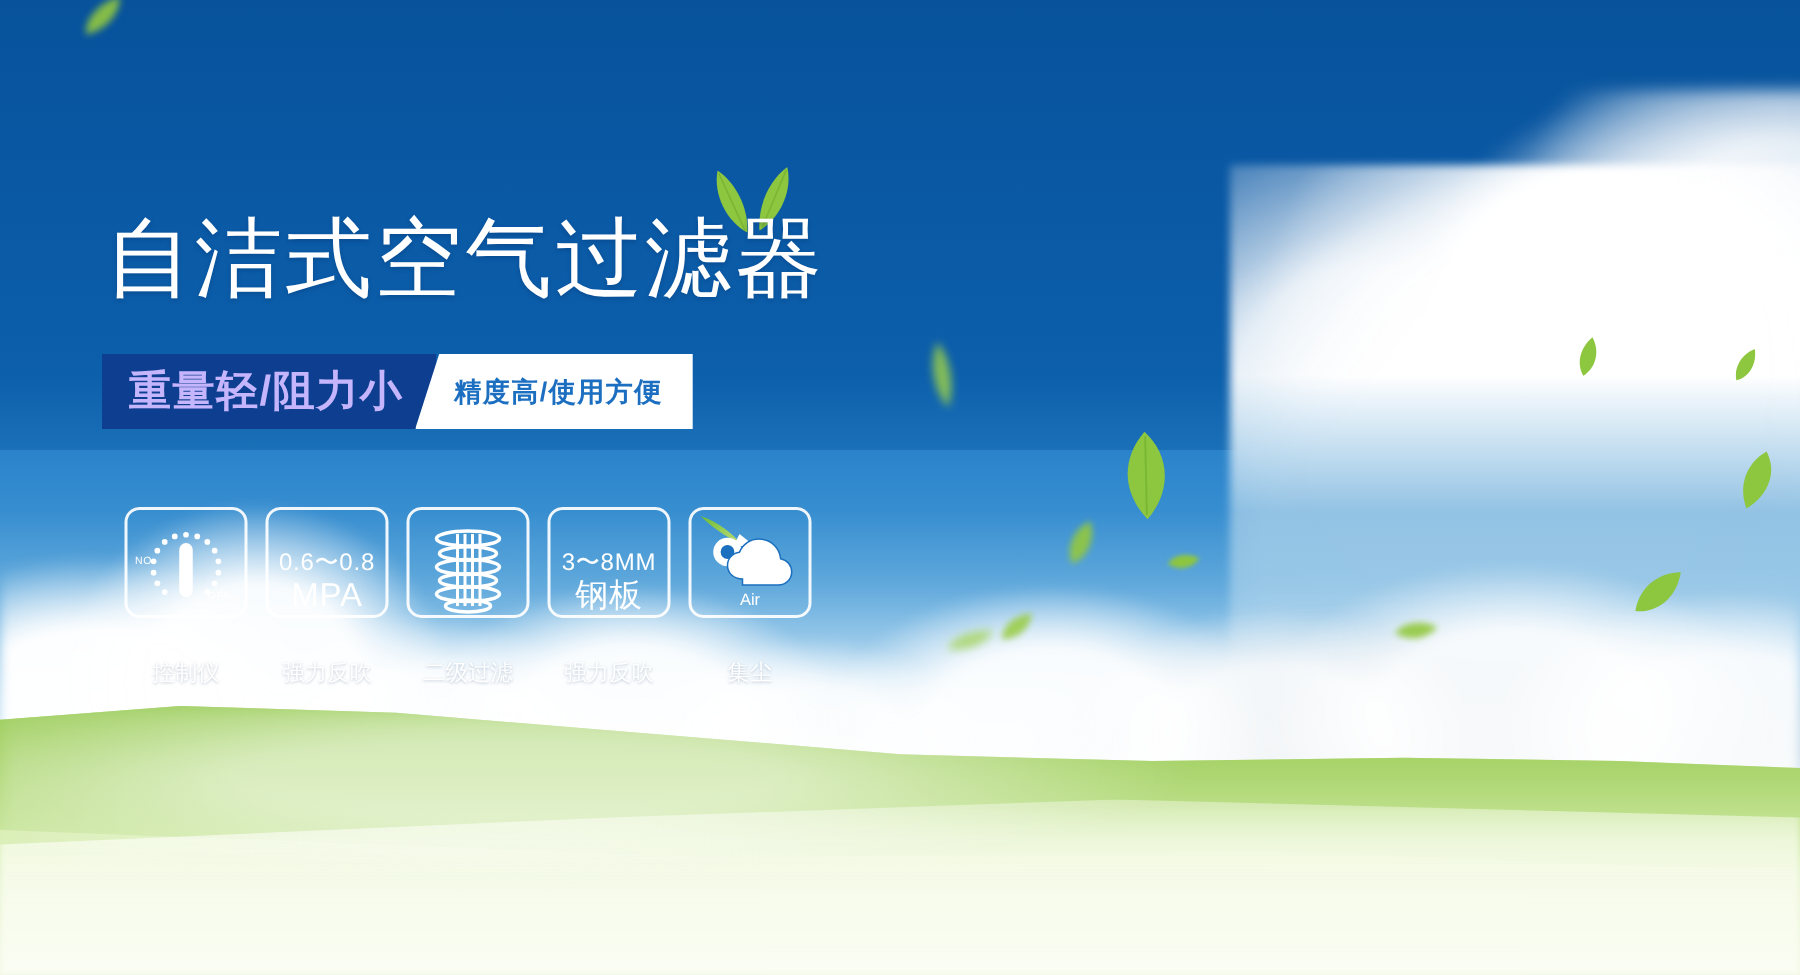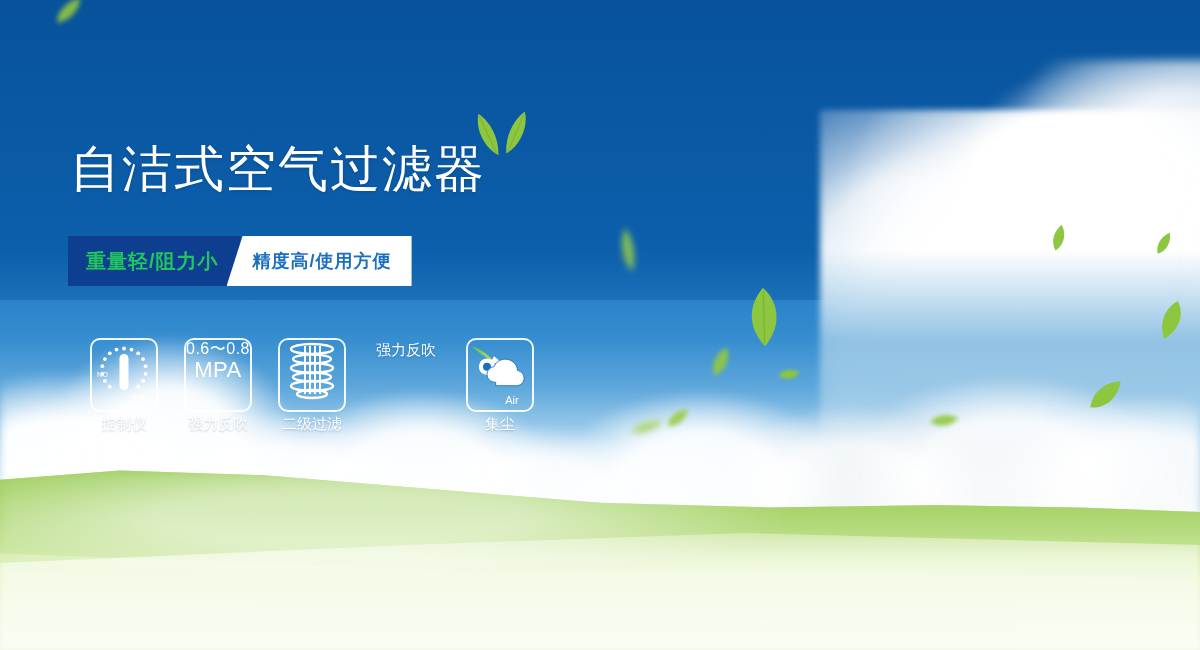--- a/index.html
+++ b/index.html
@@ -92,64 +92,64 @@
 
   
   .leaf{position:absolute;transform-origin:50% 50%;}
   .leaf .lf{display:block;}
 
   
   .content{position:absolute;left:0;top:0;width:100%;height:100%;}
 
   .title{
     position:absolute;left:70px;top:144px;
-    color:#ffffff;font-size:50px;line-height:1;letter-spacing:2px;
+    color:#ffffff;font-size:58px;line-height:1;letter-spacing:2px;
     font-weight:300;white-space:nowrap;
     text-shadow:0 1px 3px rgba(0,40,90,.28);
   }
 
   .subbar{position:absolute;left:68px;top:236px;height:50px;display:flex;}
   .subbar .left{
-    background:#0e3e8f;color:#22c55e;
-    font-size:20px;font-weight:bold;letter-spacing:1px;
+    background:#0e3e8f;color:#c4b5fd;
+    font-size:28px;font-weight:bold;letter-spacing:1px;
     display:flex;align-items:center;
     padding:0 22px 0 18px;
     clip-path:polygon(0 0, 100% 0, 100% 100%, 0 100%);
   }
   .subbar .right{
     background:#ffffff;color:#1c6fc0;
     font-size:18px;font-weight:bold;letter-spacing:1px;
     display:flex;align-items:center;
     padding:0 20px 0 26px;margin-left:-14px;
     clip-path:polygon(16px 0, 100% 0, 100% 100%, 0 100%);
   }
 
   .features{position:absolute;left:83px;top:338px;display:flex;gap:12px;}
   .feature{width:82px;display:flex;flex-direction:column;align-items:center;}
   .fbox{
-    width:68px;height:74px;border:2px solid rgba(255,255,255,.92);
+    width:82px;height:74px;border:2px solid rgba(255,255,255,.92);
     border-radius:10px;box-sizing:border-box;
-    display:flex;align-items:flex-start;justify-content:center;
+    display:flex;align-items:flex-end;justify-content:center;
     position:relative;overflow:hidden;
   }
   .ftext{
     color:#ffffff;text-align:center;line-height:1.12;
     font-size:16px;letter-spacing:.5px;font-weight:400;
   }
   .ftext .l2{font-size:22px;}
   .flabel{
-    margin-top:3px;color:#ffffff;font-size:15px;white-space:nowrap;
+    margin-top:27px;color:#ffffff;font-size:15px;white-space:nowrap;
     text-shadow:0 1px 2px rgba(0,40,90,.25);
     text-align:right;
   }
 
   .gauge-no{position:absolute;left:5px;top:31px;font-size:7px;color:#fff;letter-spacing:.5px;}
   .gauge-off{position:absolute;right:9px;bottom:9px;font-size:7px;color:#fff;letter-spacing:.5px;}
 
-  .air-lbl{position:absolute;bottom:4px;left:12px;width:100%;text-align:center;color:#fff;font-size:11px;}
+  .air-lbl{position:absolute;bottom:4px;left:0;width:100%;text-align:center;color:#fff;font-size:11px;}
 </style>
 </head>
 <body>
 
 <div class="banner">
 
   <div class="sky-deep"></div>
 
   <div class="bigcloud2"></div>
   <div class="bigcloud"></div>
@@ -304,20 +304,26 @@
               <ellipse cx="29" cy="37" rx="19" ry="4.5"></ellipse>
               <ellipse cx="29" cy="46" rx="21" ry="5"></ellipse>
               <ellipse cx="29" cy="54" rx="15" ry="4"></ellipse>
             </g>
           </svg>
         </div>
         <div class="flabel">二级过滤</div>
       </div>
 
       <div class="feature">
+        <div class="fbox">
+          <div class="ftext">
+            <div>3〜8MM</div>
+            <div class="l2">钢板</div>
+          </div>
+        </div>
         <div class="flabel">强力反吹</div>
       </div>
 
       <div class="feature">
         <div class="fbox">
           <svg width="74" height="62" viewBox="0 0 74 62" style="margin-bottom:6px;">
             <defs>
               <linearGradient id="lfstreak" x1="0" y1="0" x2="1" y2="1">
                 <stop offset="0%" stop-color="#6fbf2a"></stop>
                   <stop offset="100%" stop-color="#c9e37a"></stop>

